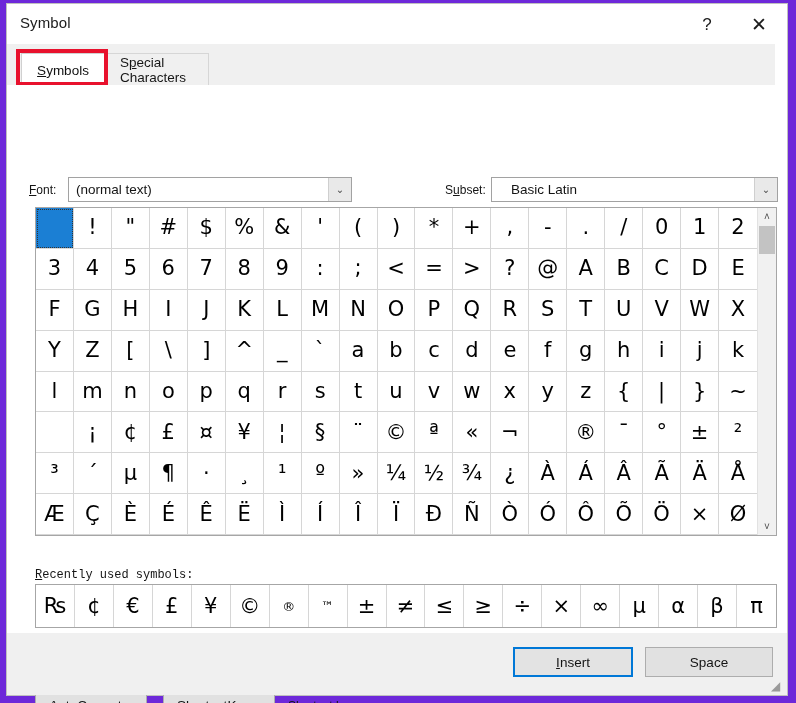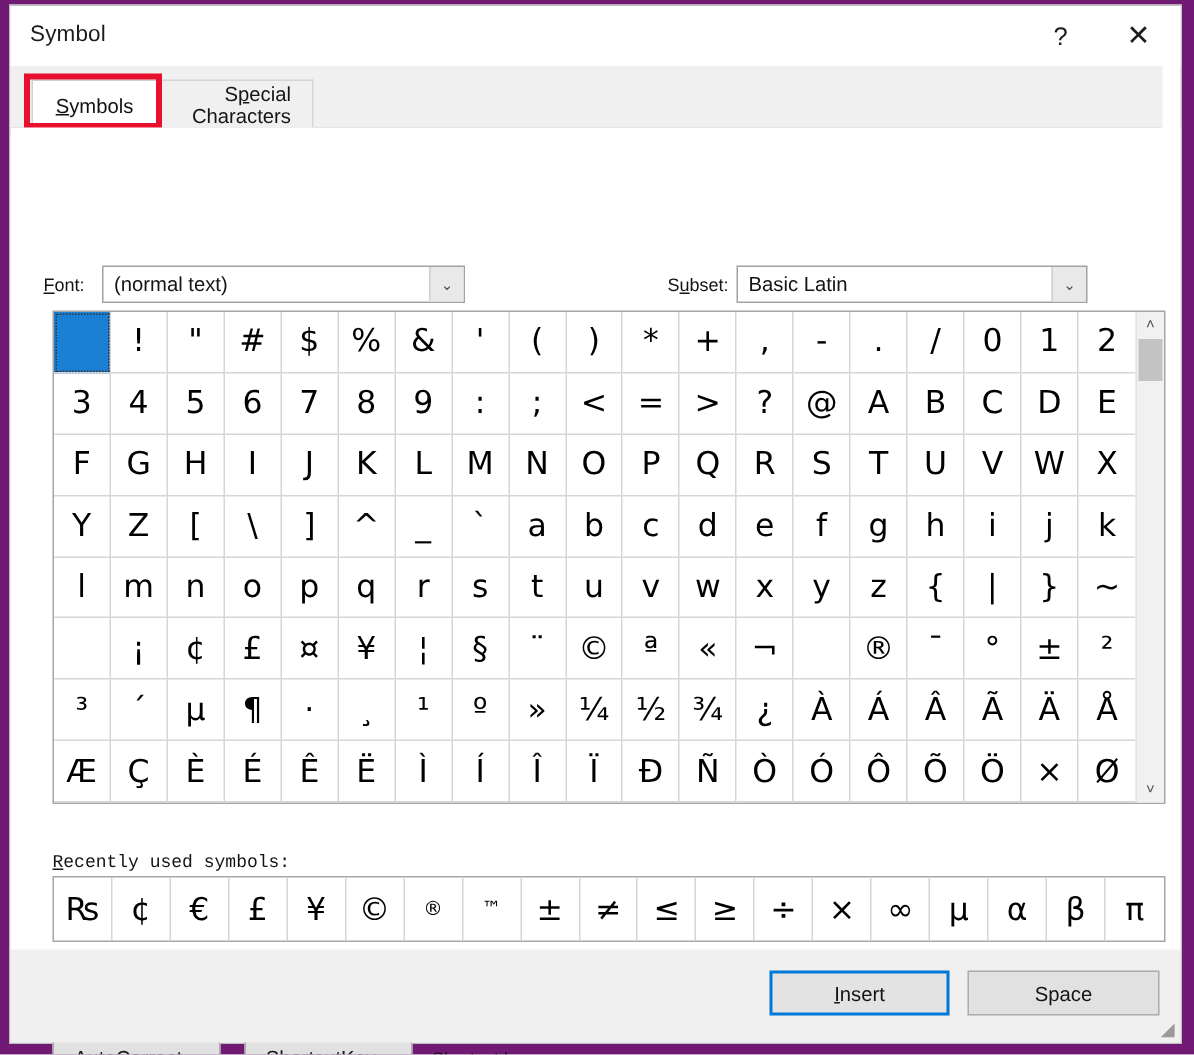--- a/index.html
+++ b/index.html
@@ -6,22 +6,21 @@
     margin: 0;
     padding: 0;
     background: #cfcfcf;
     font-family: "Liberation Sans", sans-serif;
   }
   #root {
     position: relative;
     width: 796px;
     height: 703px;
     overflow: hidden;
-    background: #701a75;
-    text-align: right;
+    background: #6d28d9;
   }
   
   .dialog {
     position: absolute;
     left: 6px;
     top: 3px;
     width: 782px;
     height: 693px;
     background: #ffffff;
     border: 1px solid #bfbfbf;
@@ -144,22 +143,22 @@
   .combo .arrow {
     width: 22px;
     background: #e9e9e9;
     border-left: 1px solid #cfcfcf;
     display: flex;
     align-items: center;
     justify-content: center;
     color: #4b4b4b;
     font-size: 10px;
   }
-  #font-combo { left: 61px; top: 92px; width: 242px; }
-  #subset-combo { left: 484px; top: 92px; width: 234px; }
+  #font-combo { left: 61px; top: 92px; width: 284px; }
+  #subset-combo { left: 484px; top: 92px; width: 287px; padding-left: 12px; }
 
   
   .gridbox {
     position: absolute;
     left: 28px;
     top: 122px;
     width: 742px;
     height: 329px;
     box-sizing: border-box;
     border: 1px solid #a6a6a6;

